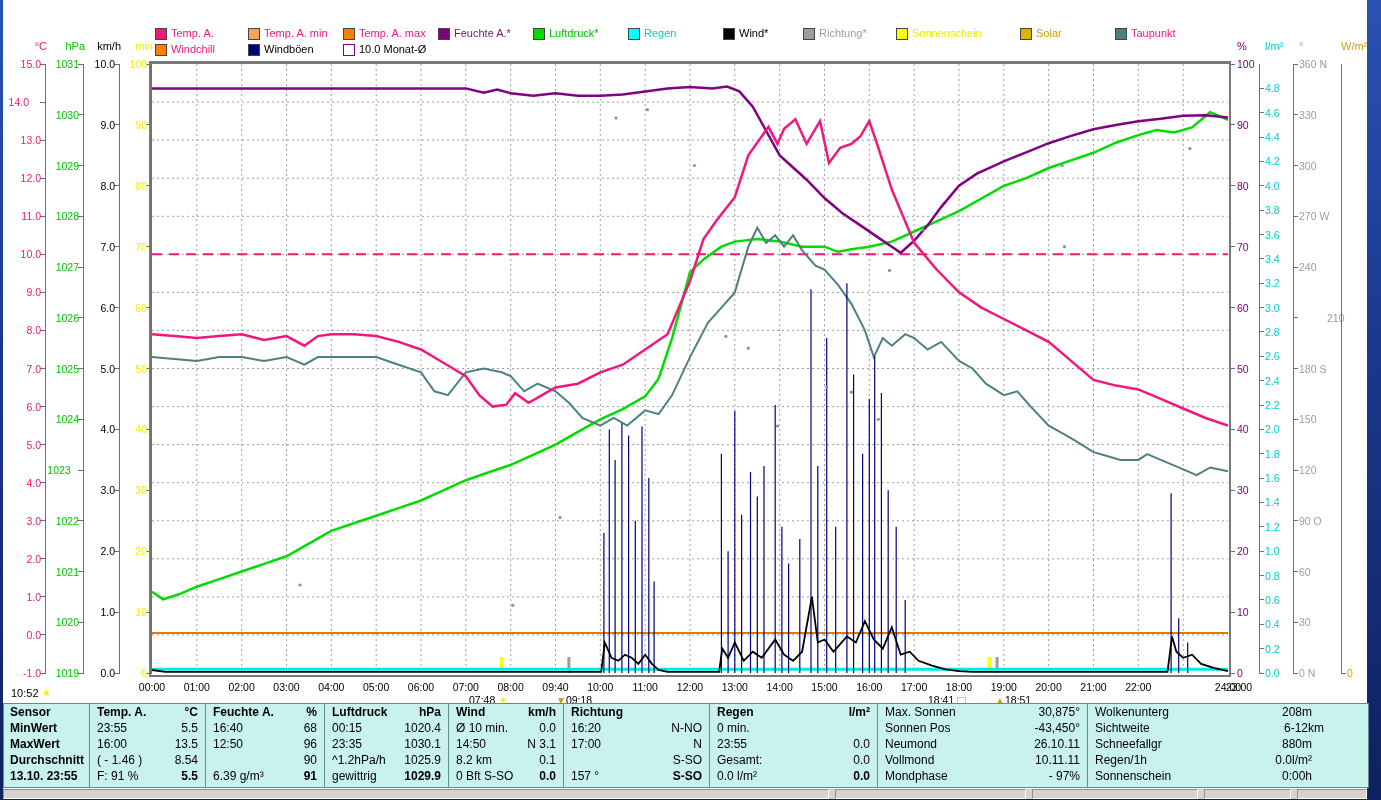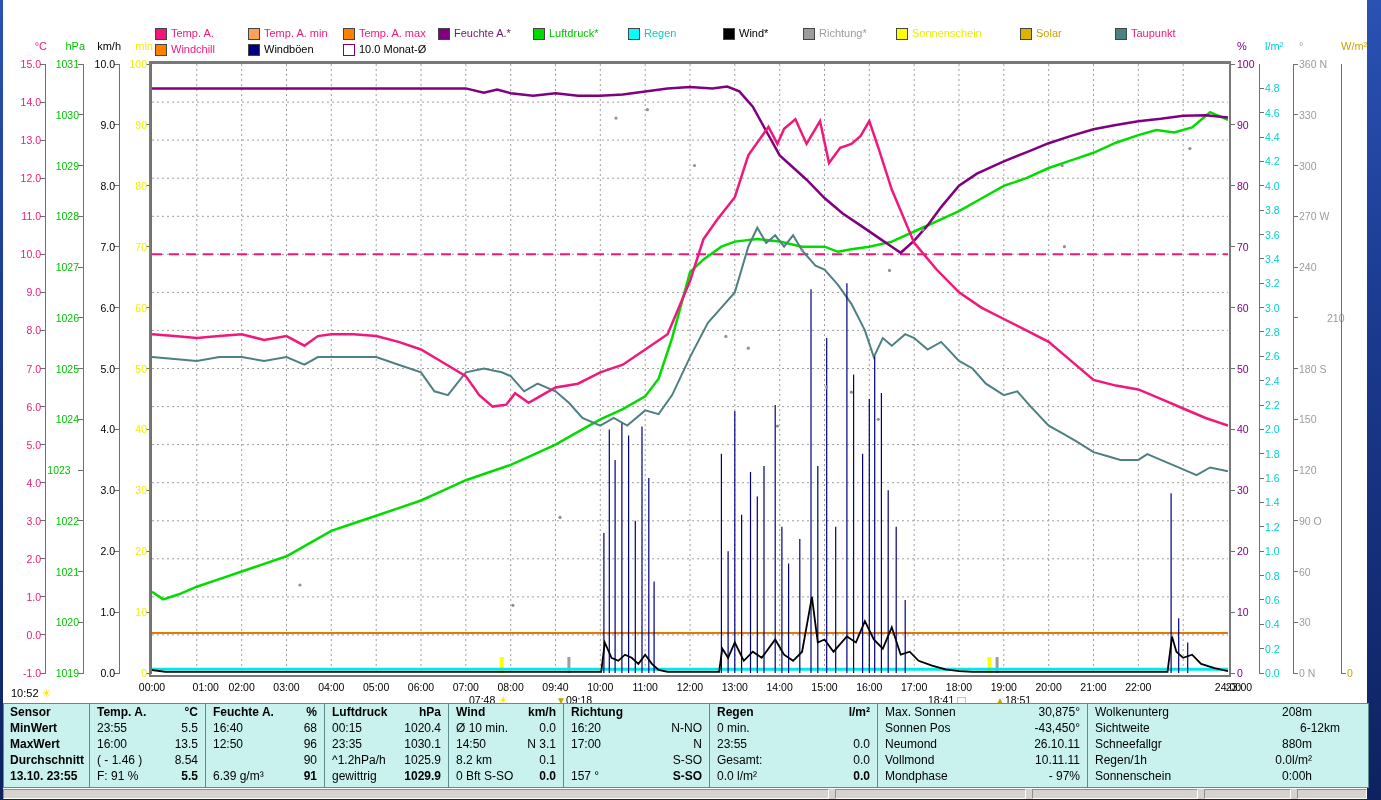--- a/index.html
+++ b/index.html
@@ -95,21 +95,21 @@
         <span class="leg-sq" style="background: rgb(255, 255, 255); border-color: rgb(128, 0, 128);"></span>
         <span class="leg-lb" style="color: rgb(0, 0, 0);">10.0 Monat-Ø</span>
       </div>
     </div>
   <div id="axes">
       <div class="ax-title" style="top: 40px; left: 4px; width: 40px; text-align: right; color: rgb(240, 24, 124);">°C</div>
       <div class="ax-line" style="left: 42px; top: 64px; height: 610px;"></div>
       <div class="ax-tick" style="left: 37px; top: 63.5px; width: 5px;"></div>
       <div class="ax-lab" style="left: -2px; width: 40px; text-align: right; top: 59px; color: rgb(240, 24, 124);">15.0</div>
       <div class="ax-tick" style="left: 37px; top: 101.562px; width: 5px;"></div>
-      <div class="ax-lab" style="left: -2px; width: 40px; text-align: right; top: 97.0625px; color: rgb(240, 24, 124);">14.0</div>
+      <div class="ax-lab" style="left: -2px; width: 28px; text-align: right; top: 97.0625px; color: rgb(240, 24, 124);">14.0</div>
       <div class="ax-tick" style="left: 37px; top: 139.625px; width: 5px;"></div>
       <div class="ax-lab" style="left: -2px; width: 40px; text-align: right; top: 135.125px; color: rgb(240, 24, 124);">13.0</div>
       <div class="ax-tick" style="left: 37px; top: 177.688px; width: 5px;"></div>
       <div class="ax-lab" style="left: -2px; width: 40px; text-align: right; top: 173.188px; color: rgb(240, 24, 124);">12.0</div>
       <div class="ax-tick" style="left: 37px; top: 215.75px; width: 5px;"></div>
       <div class="ax-lab" style="left: -2px; width: 40px; text-align: right; top: 211.25px; color: rgb(240, 24, 124);">11.0</div>
       <div class="ax-tick" style="left: 37px; top: 253.812px; width: 5px;"></div>
       <div class="ax-lab" style="left: -2px; width: 40px; text-align: right; top: 249.312px; color: rgb(240, 24, 124);">10.0</div>
       <div class="ax-tick" style="left: 37px; top: 291.875px; width: 5px;"></div>
       <div class="ax-lab" style="left: -2px; width: 40px; text-align: right; top: 287.375px; color: rgb(240, 24, 124);">9.0</div>
@@ -384,21 +384,21 @@
       <circle cx="699.4" cy="328.2" r="1.6" fill="#909090"></circle>
       <circle cx="726.3" cy="355.3" r="1.6" fill="#909090"></circle>
       <circle cx="737.5" cy="206.4" r="1.6" fill="#909090"></circle>
       <circle cx="771.1" cy="165.8" r="1.6" fill="#909090"></circle>
       <circle cx="910.1" cy="101.5" r="1.6" fill="#909090"></circle>
       <circle cx="912.4" cy="182.7" r="1.6" fill="#909090"></circle>
       <circle cx="1037.9" cy="84.6" r="1.6" fill="#909090"></circle>
     </svg>
   <div id="xlabels">
       <div class="x-lab" style="left: 127px;">00:00</div>
-      <div class="x-lab" style="left: 171.833px; text-align: right;">01:00</div>
+      <div class="x-lab" style="left: 171.833px;">01:00</div>
       <div class="x-lab" style="left: 216.667px;">02:00</div>
       <div class="x-lab" style="left: 261.5px;">03:00</div>
       <div class="x-lab" style="left: 306.333px;">04:00</div>
       <div class="x-lab" style="left: 351.167px;">05:00</div>
       <div class="x-lab" style="left: 396px;">06:00</div>
       <div class="x-lab" style="left: 440.833px;">07:00</div>
       <div class="x-lab" style="left: 485.667px;">08:00</div>
       <div class="x-lab" style="left: 530.5px;">09:40</div>
       <div class="x-lab" style="left: 575.333px;">10:00</div>
       <div class="x-lab" style="left: 620.167px;">11:00</div>
@@ -588,21 +588,21 @@
           <span class="tr">- 97%</span>
         </div>
       </div>
       <div class="tg" style="width: 281px;">
         <div class="trow">
           <span class="tl">Wolkenunterg</span>
           <span class="tr" style="padding-right: 56px;">208m</span>
         </div>
         <div class="trow">
           <span class="tl">Sichtweite</span>
-          <span class="tr" style="padding-right: 28px;">6-12km</span>
+          <span class="tr" style="padding-right: 44px;">6-12km</span>
         </div>
         <div class="trow">
           <span class="tl">Schneefallgr</span>
           <span class="tr" style="padding-right: 56px;">880m</span>
         </div>
         <div class="trow">
           <span class="tl">Regen/1h</span>
           <span class="tr" style="padding-right: 56px;">0.0l/m²</span>
         </div>
         <div class="trow">

